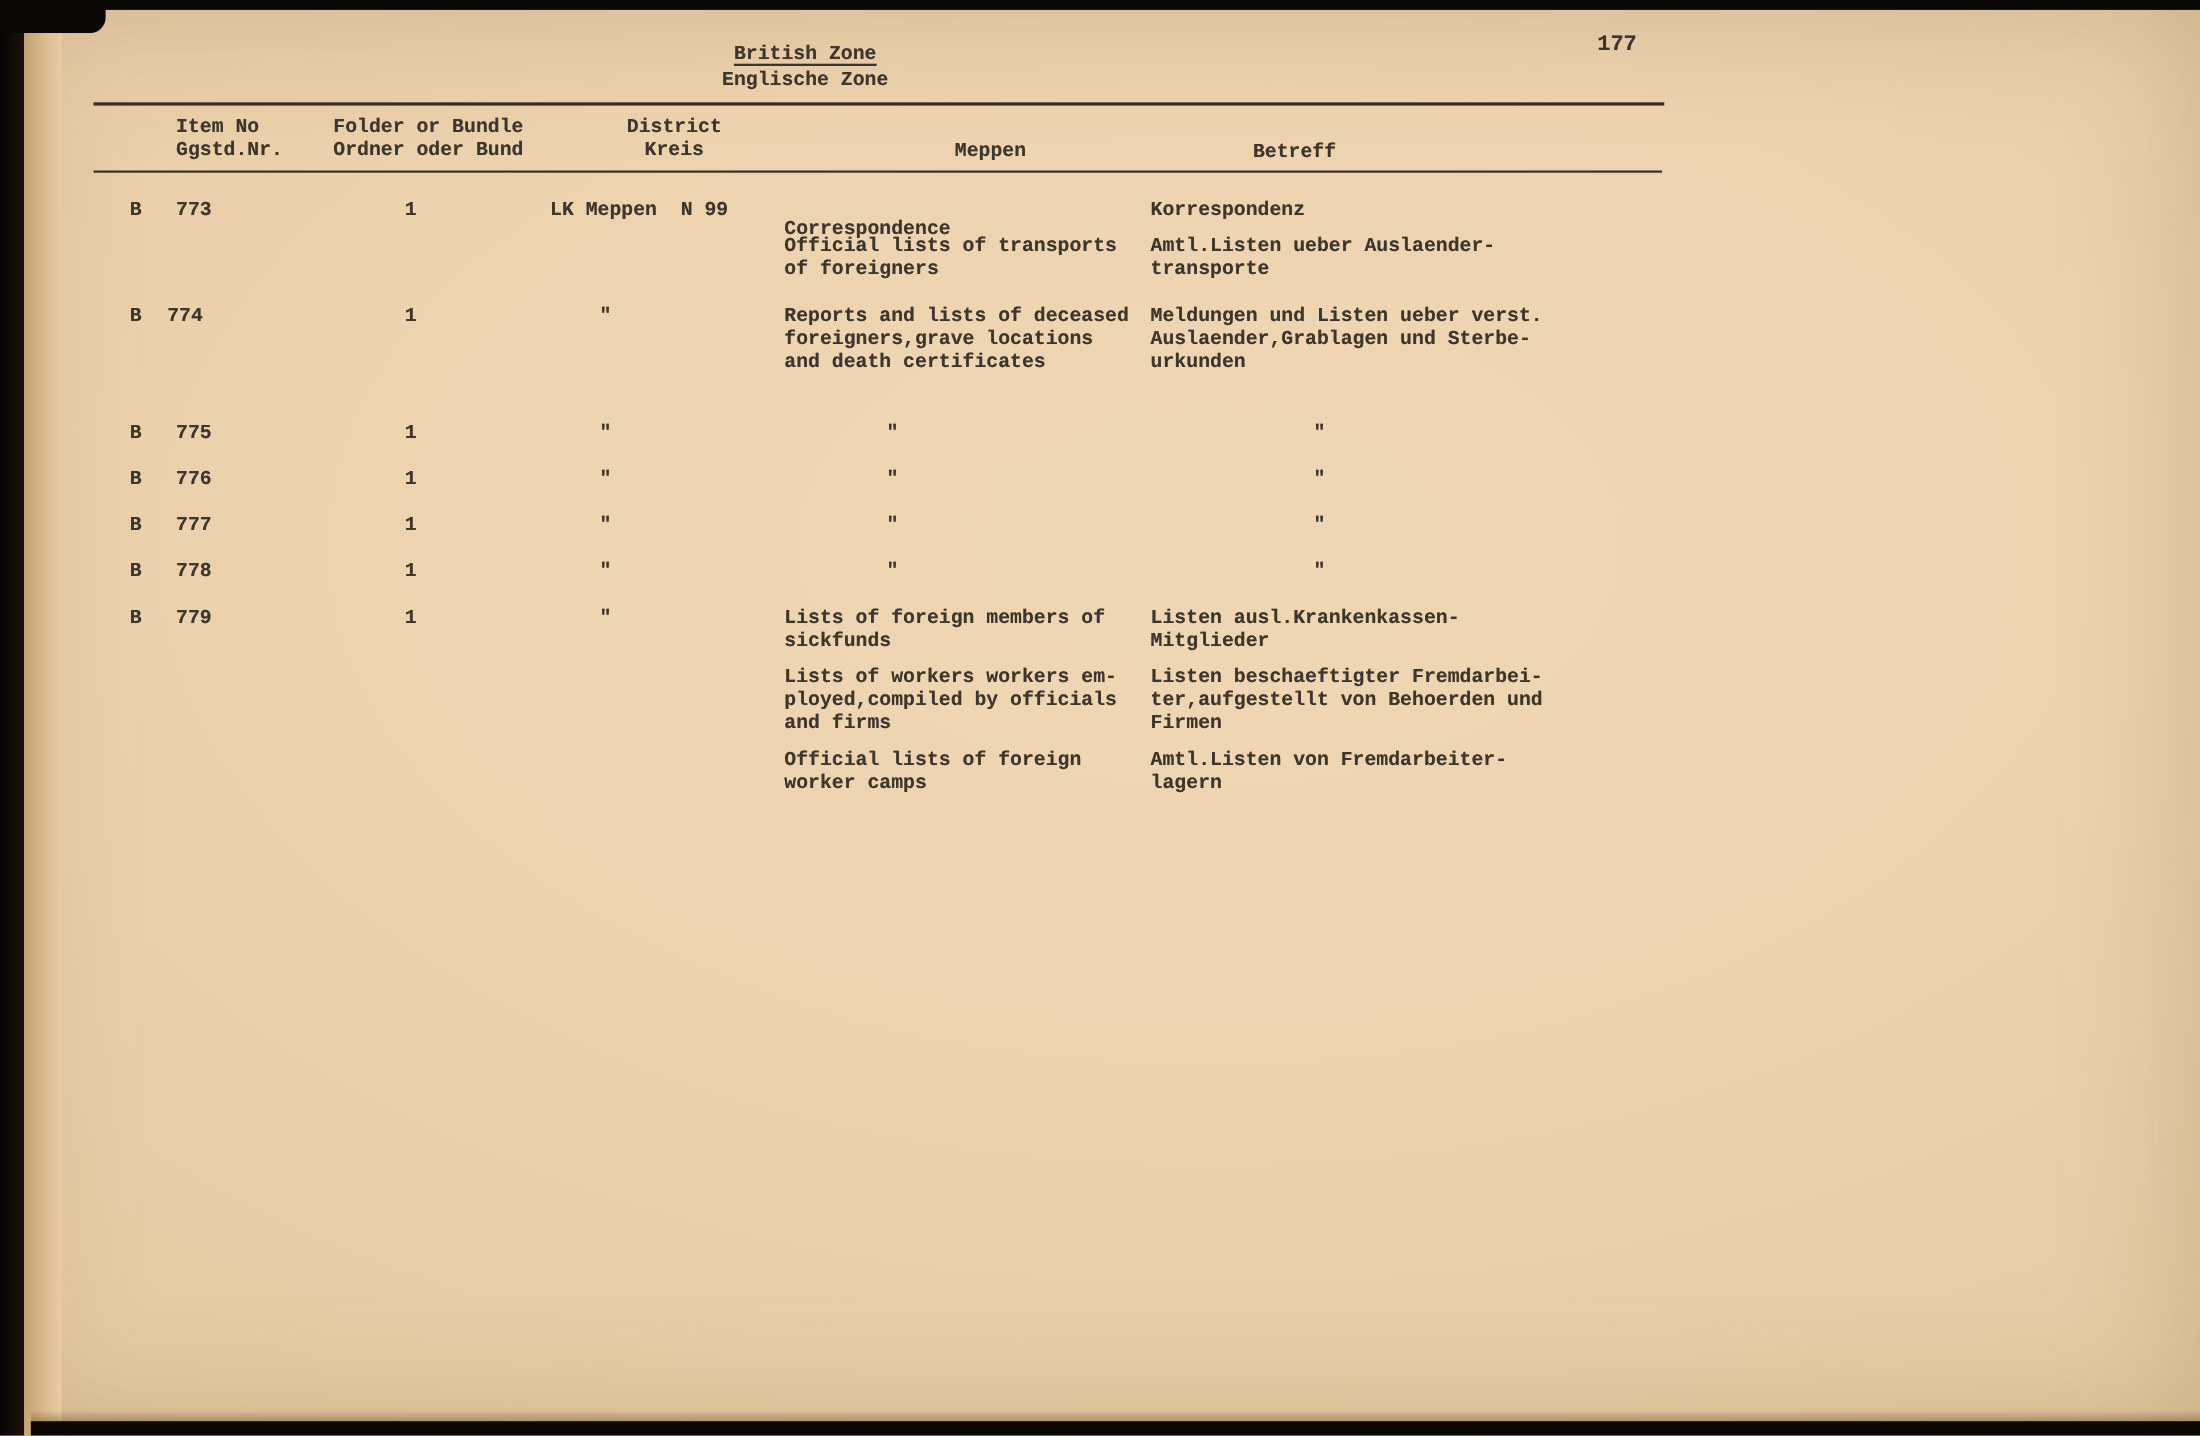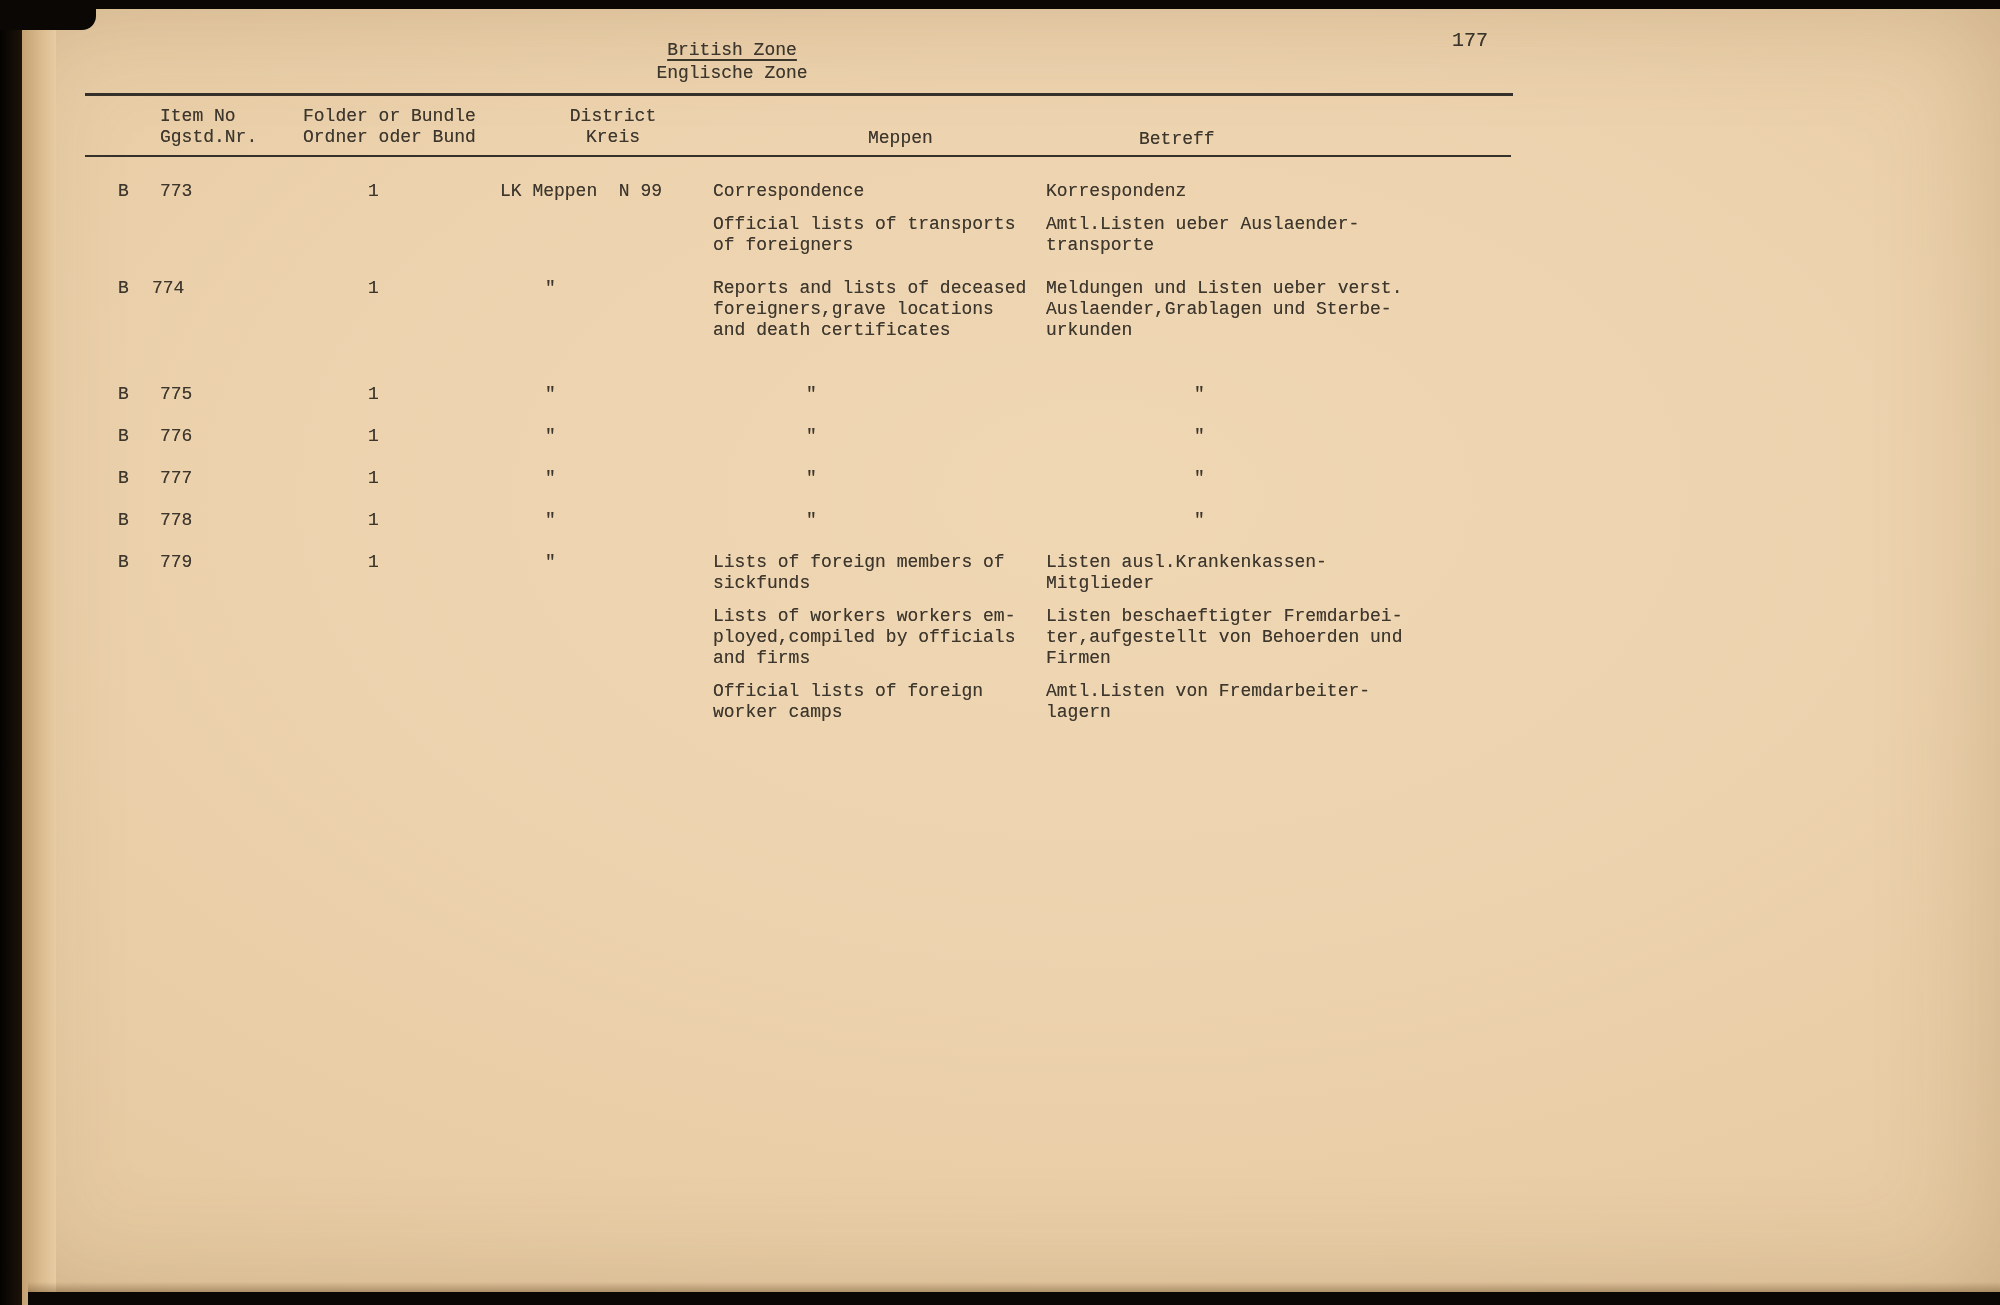--- a/index.html
+++ b/index.html
@@ -25,20 +25,21 @@
     background:linear-gradient(to right,#c3a173,#dcbd91 60%,#e7cba2);}
   .edge-bottom{position:absolute;left:28px;right:0;bottom:0;height:13px;background:#0a0705;}
   .edge-bottom-shade{position:absolute;left:28px;right:0;bottom:13px;height:10px;
     background:linear-gradient(to bottom,rgba(110,80,40,0),rgba(90,60,25,0.35));}
 
   .c{
     position:absolute;white-space:pre-wrap;
     font-size:18px;line-height:21px;
     color:#3c362d;
     text-shadow:0 0 0.6px rgba(60,54,45,0.55);
+    font-weight:bold;
   }
   .center{text-align:center;}
   .underline{text-decoration:underline;text-underline-offset:4px;text-decoration-thickness:1.5px;}
   .rule{position:absolute;background:#35302a;}
   .pagenum{font-size:20px;}
 </style>
 </head>
 <body>
 
 <div class="paper"></div>
@@ -58,21 +59,21 @@
 Ordner oder Bund</div>
 <div class="c center" style="left:558px;top:106px;width:110px">District
 Kreis</div>
 <div class="c" style="left:868px;top:128px">Meppen</div>
 <div class="c" style="left:1139px;top:129px">Betreff</div>
 
 <div class="c" style="left:118px;top:181px">B</div>
 <div class="c" style="left:160px;top:181px">773</div>
 <div class="c" style="left:368px;top:181px">1</div>
 <div class="c" style="left:500px;top:181px">LK Meppen  N 99</div>
-<div class="c" style="left:713px;top:181px">Correspondence</div>
+<div class="c" style="left:713px;top:199px">Correspondence</div>
 <div class="c" style="left:1046px;top:181px">Korrespondenz</div>
 <div class="c" style="left:713px;top:214px">Official lists of transports
 of foreigners</div>
 <div class="c" style="left:1046px;top:214px">Amtl.Listen ueber Auslaender-
 transporte</div>
 
 <div class="c" style="left:118px;top:278px">B</div>
 <div class="c" style="left:152px;top:278px">774</div>
 <div class="c" style="left:368px;top:278px">1</div>
 <div class="c" style="left:545px;top:278px">"</div>

